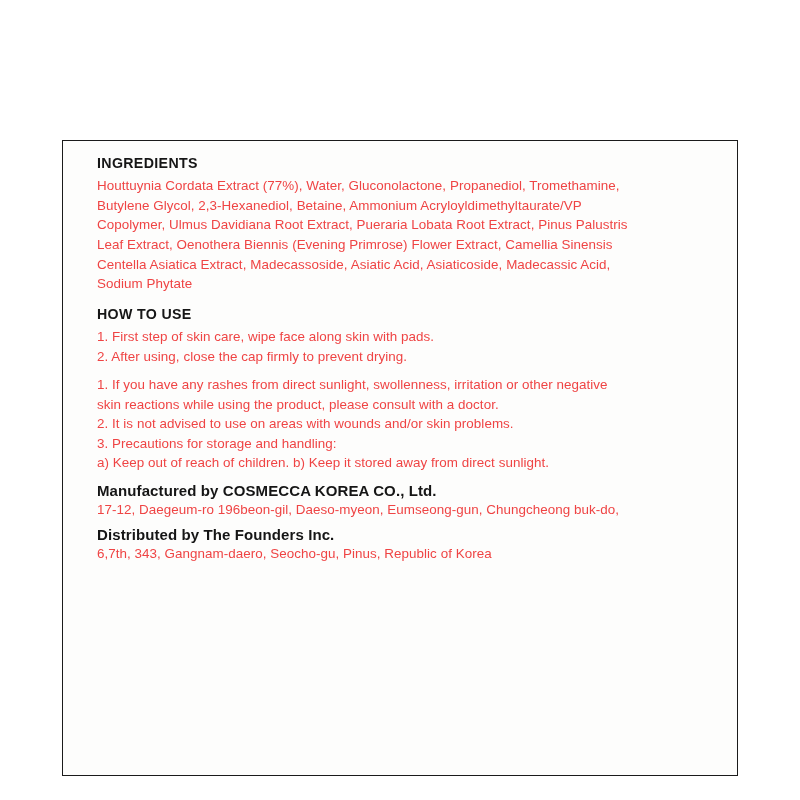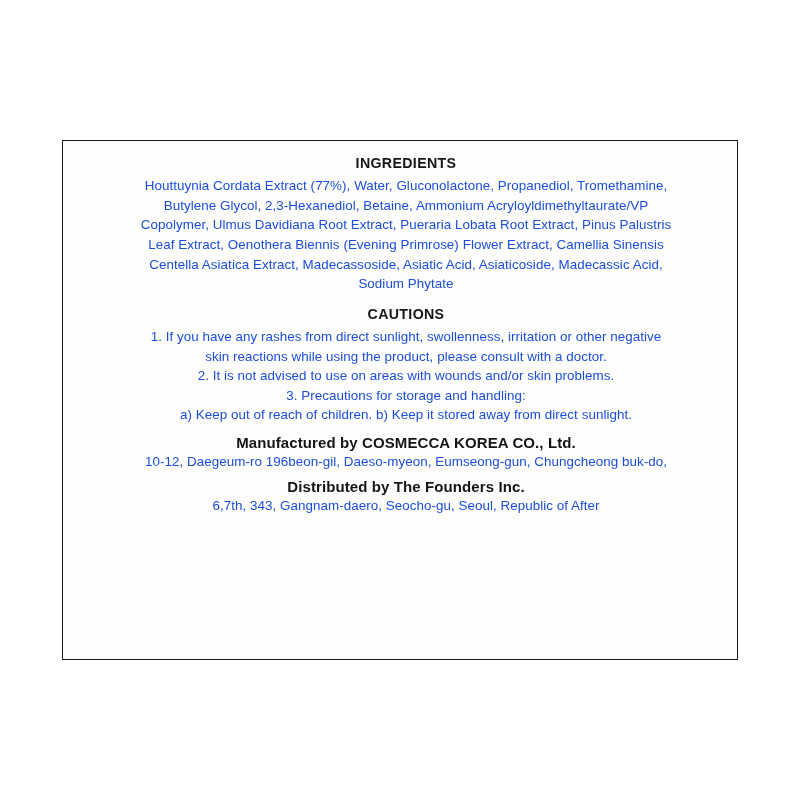--- a/index.html
+++ b/index.html
@@ -11,44 +11,43 @@
     height: 800px;
     background: #ffffff;
     font-family: "Liberation Sans", sans-serif;
     overflow: hidden;
   }
   .label-card {
     position: absolute;
     left: 62px;
     top: 140px;
     width: 676px;
-    height: 520px;
+    height: 636px;
     background: #fdfdfc;
     border: 1px solid #1b1b1b;
     box-sizing: border-box;
     overflow: hidden;
-    text-align: center;
   }
   .label-inner {
     position: absolute;
     left: 34px;
     top: 12px;
     right: 22px;
   }
   .section-heading {
     font-size: 14.2px;
     font-weight: bold;
     color: #161616;
     letter-spacing: 0.35px;
     margin: 0 0 2px 0;
     line-height: 1.5;
   }
   .body-text {
     font-size: 13.4px;
-    color: #1d4ed8;
+    color: #ef4444;
     line-height: 1.46;
     margin: 0;
     letter-spacing: 0.05px;
   }
   .body-text.tight {
     line-height: 1.44;
   }
   .block {
     margin-bottom: 9px;
   }
@@ -80,40 +79,46 @@
       <p class="body-text ingredients-body">
         <span class="line">Houttuynia Cordata Extract (77%), Water, Gluconolactone, Propanediol, Tromethamine,</span>
         <span class="line">Butylene Glycol, 2,3-Hexanediol, Betaine, Ammonium Acryloyldimethyltaurate/VP</span>
         <span class="line">Copolymer, Ulmus Davidiana Root Extract, Pueraria Lobata Root Extract, Pinus Palustris</span>
         <span class="line">Leaf Extract, Oenothera Biennis (Evening Primrose) Flower Extract, Camellia Sinensis</span>
         <span class="line">Centella Asiatica Extract, Madecassoside, Asiatic Acid, Asiaticoside, Madecassic Acid,</span>
         <span class="line">Sodium Phytate</span>
       </p>
     </div>
 
+    <div class="block">
+      <div class="section-heading">HOW TO USE</div>
+      <p class="body-text">
+        <span class="line">1.  First step of skin care, wipe face along skin with pads.</span>
+        <span class="line">2. After using, close the cap firmly to prevent drying.</span>
+      </p>
+    </div>
 
     <div class="block">
-      <div class="section-heading">CAUTIONS</div>
       <p class="body-text">
         <span class="line">1.  If you have any rashes from direct sunlight, swollenness, irritation or other negative</span>
         <span class="line">skin reactions while using the product, please consult with a doctor.</span>
         <span class="line">2. It is not advised to use on areas with wounds and/or skin problems.</span>
         <span class="line">3. Precautions for storage and handling:</span>
         <span class="line">a) Keep out of reach of children. b) Keep it stored away from direct sunlight.</span>
       </p>
     </div>
 
     <div class="block small-gap">
       <div class="mfr-line">Manufactured by COSMECCA KOREA CO., Ltd.</div>
       <p class="body-text tight">
-        <span class="line">10-12, Daegeum-ro 196beon-gil, Daeso-myeon, Eumseong-gun, Chungcheong buk-do,</span>
+        <span class="line">17-12, Daegeum-ro 196beon-gil, Daeso-myeon, Eumseong-gun, Chungcheong buk-do,</span>
       </p>
     </div>
 
     <div class="block small-gap">
       <div class="mfr-line">Distributed by The Founders Inc.</div>
       <p class="body-text tight">
-        <span class="line">6,7th, 343, Gangnam-daero, Seocho-gu, Seoul, Republic of After</span>
+        <span class="line">6,7th, 343, Gangnam-daero, Seocho-gu, Pinus, Republic of Korea</span>
       </p>
     </div>
 
   </div>
 </div>
 
 </body></html>

